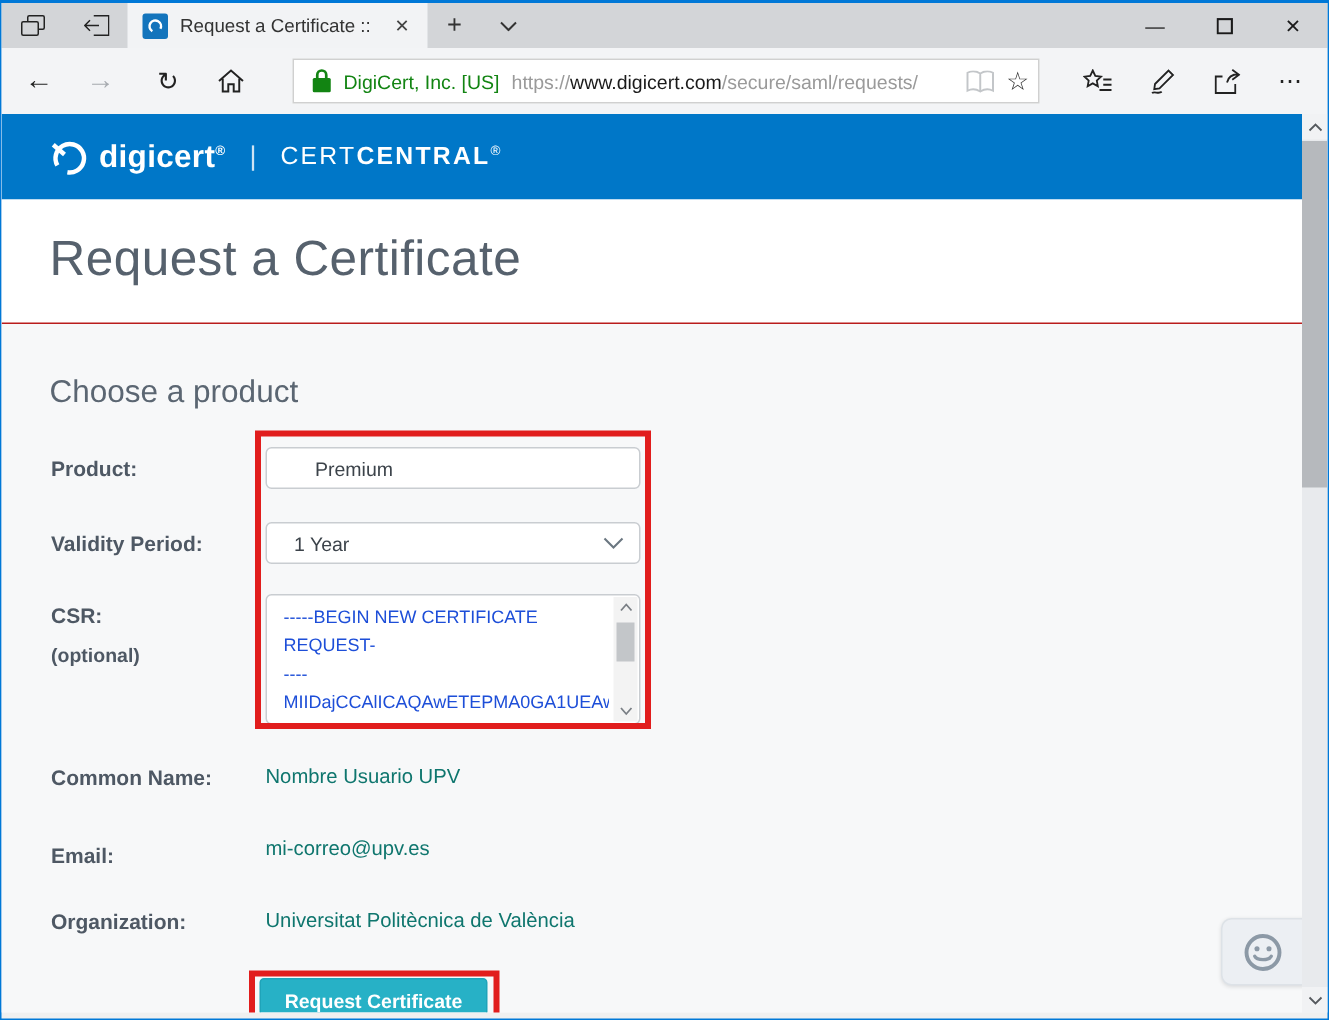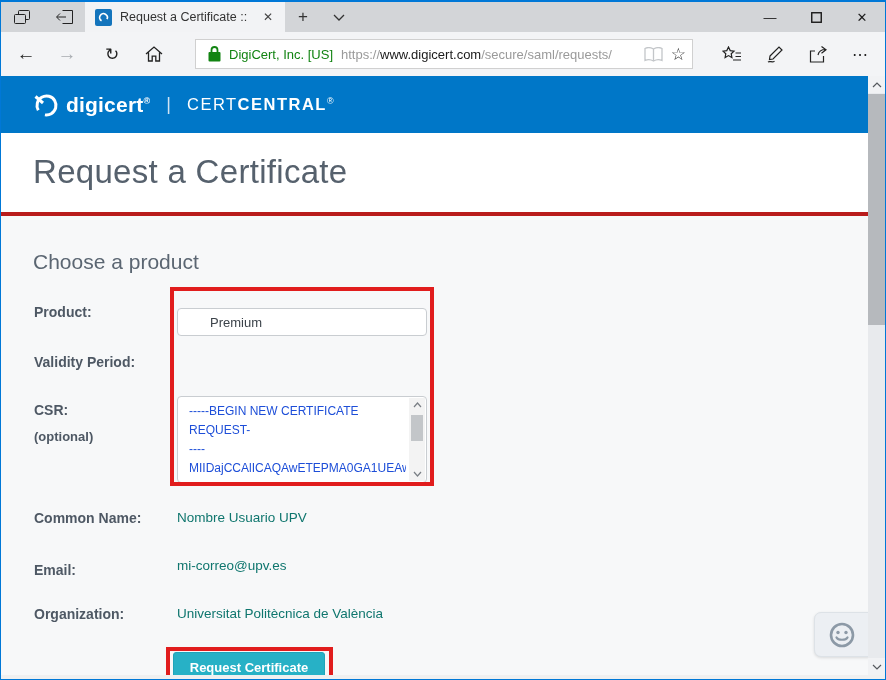--- a/index.html
+++ b/index.html
@@ -34,21 +34,21 @@
 
   
   .page { position:relative; width:884px; height:599px; overflow:hidden; background:#f7f8f9; }
   .brandbar { position:absolute; left:0; top:0; width:884px; height:57px; background:#0077c8;
               display:flex; align-items:center; padding-left:32px; color:#fff; }
   .brand-word { font-size:21px; font-weight:bold; letter-spacing:.2px; margin-left:7px; }
   .brand-reg { font-size:9px; vertical-align:super; }
   .brand-div { margin:0 16px; font-size:18px; font-weight:300; color:#cfe4f4; }
   .brand-cert { font-size:16.5px; letter-spacing:1.5px; font-weight:300; }
   .brand-central { font-weight:bold; }
-  .titleband { position:absolute; left:0; top:57px; width:867px; height:83px; background:#fff; border-bottom:4px solid #b91c1c; }
+  .titleband { position:absolute; left:0; top:57px; width:867px; height:83px; background:#fff; border-bottom:1px solid #b91c1c; }
   .h1 { position:absolute; left:32px; top:20px; font-size:33px; font-weight:400; color:#56616d; letter-spacing:.3px; }
   .content { position:absolute; left:0; top:140px; width:867px; height:459px; background:#f7f8f9; overflow:hidden; }
   .h2 { position:absolute; left:32px; top:34px; font-size:21px; font-weight:400; color:#5b6672; }
 
   .flabel { position:absolute; left:33px; font-size:14px; font-weight:bold; color:#4e5864; }
   .fvalue { position:absolute; left:176px; font-size:13.5px; color:#0f766e; }
   .dropdown { position:absolute; left:176px; width:250px; height:28px; background:#fff;
               border:1px solid #c9cdd1; border-radius:4px; display:flex; align-items:center;
               padding:0 10px 0 18px; font-size:13px; color:#3c434a; }
   .dd-chev { margin-left:auto; display:flex; align-items:center; }
@@ -213,30 +213,38 @@
     </div>
 
     <div class="titleband">
       <div class="h1">Request a Certificate</div>
     </div>
 
     <div class="content">
       <div class="h2">Choose a product</div>
 
       <div class="flabel" style="top:88px;">Product:</div>
-      <div class="dropdown" style="top:92px;padding-left:32px;">
+      <div class="dropdown" style="top:82px;padding-left:32px;">
         <span>Premium</span>
         <span class="dd-chev">
           <svg width="14" height="8" viewBox="0 0 14 8">
               <path d="M1 1 L7 7 L13 1" fill="none" stroke="#6b7ker1" stroke-width="1.4"></path>
             </svg>
         </span>
       </div>
 
       <div class="flabel" style="top:138px;">Validity Period:</div>
+      <div class="dropdown" style="top:132px;">
+        <span>1 Year</span>
+        <span class="dd-chev">
+          <svg width="14" height="8" viewBox="0 0 14 8">
+              <path d="M1 1 L7 7 L13 1" fill="none" stroke="#6b7781" stroke-width="1.4"></path>
+            </svg>
+        </span>
+      </div>
 
       <div class="flabel" style="top:186px;">CSR:</div>
       <div class="flabel" style="top:213px; font-size:13px;">(optional)</div>
       <div class="csrbox">
         <div class="csr-text">-----BEGIN NEW CERTIFICATE REQUEST-
 ----
 MIIDajCCAlICAQAwETEPMA0GA1UEAw
 wGdXB2LmVzMIIBIjANBgkqhkiG9w0BA
 AQEFAAOCAQ8AMIIBCgKCAQEA</div>
         <div class="csr-scroll">

